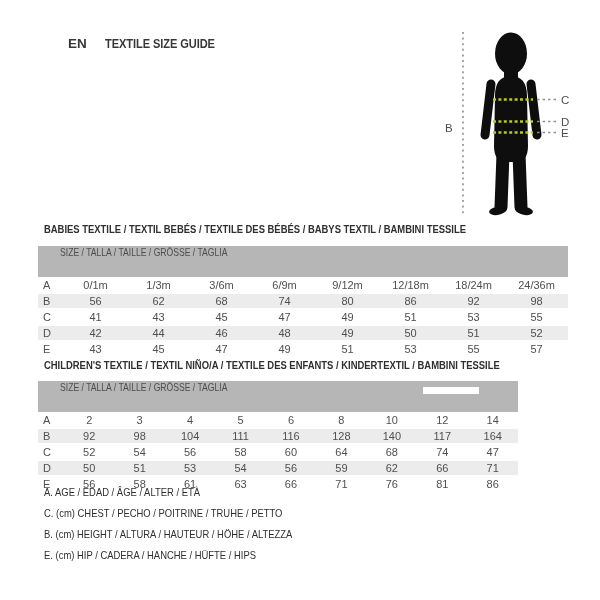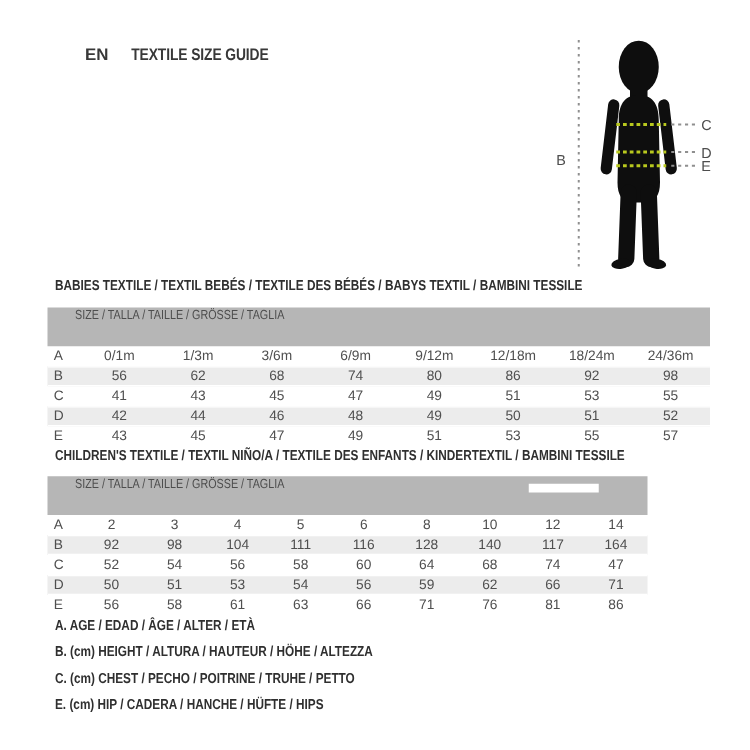--- a/index.html
+++ b/index.html
@@ -31,21 +31,21 @@
   .tbl-children{top:381px;width:480px;}
   .tbl-head{height:31px;background:#b6b6b6;color:#4d4d4d;font-size:10.5px;line-height:13.5px;padding-left:22px;box-sizing:border-box;overflow:hidden;}
   .trow{display:flex;height:16px;align-items:center;font-size:11px;color:#4f4f4f;}
   .trow.shade{background:#ececec;box-shadow:inset 0 1px 0 #fff, inset 0 -1px 0 #fff;}
   .tlabel{width:26px;flex:0 0 26px;padding-left:5px;box-sizing:border-box;}
   .tcell{flex:1;text-align:center;}
   .notch{position:absolute;background:#fff;left:385px;top:6px;width:56px;height:7px;}
 
   
   .legend{left:44px;top:486px;}
-  .legend-row{height:20.9px;display:flex;align-items:flex-end;font-size:11.5px;font-weight:bold;color:#2f2f2f;}
+  .legend-row{height:20.9px;display:flex;align-items:flex-start;font-size:11.5px;font-weight:normal;color:#2f2f2f;}
 
   svg text{font-family:"Liberation Sans",sans-serif;}
 </style>
 </head>
 <body>
 
 <div class="canvas">
 
   <div class="abs lang">
     <div class="lang-row">
@@ -216,23 +216,23 @@
         <div class="tcell">81</div>
         <div class="tcell">86</div>
       </div>
     </div>
 
   <div class="abs legend">
     <div class="legend-row">
       <span class="cond">A. AGE / EDAD / ÂGE / ALTER / ETÀ</span>
     </div>
     <div class="legend-row">
+      <span class="cond">C. (cm) CHEST / PECHO / POITRINE / TRUHE / PETTO</span>
+    </div>
+    <div class="legend-row">
       <span class="cond">B. (cm) HEIGHT / ALTURA / HAUTEUR / HÖHE / ALTEZZA</span>
     </div>
     <div class="legend-row">
-      <span class="cond">C. (cm) CHEST / PECHO / POITRINE / TRUHE / PETTO</span>
-    </div>
-    <div class="legend-row">
       <span class="cond">E. (cm) HIP / CADERA / HANCHE / HÜFTE / HIPS</span>
     </div>
   </div>
 
 </div>
 
 </body></html>

